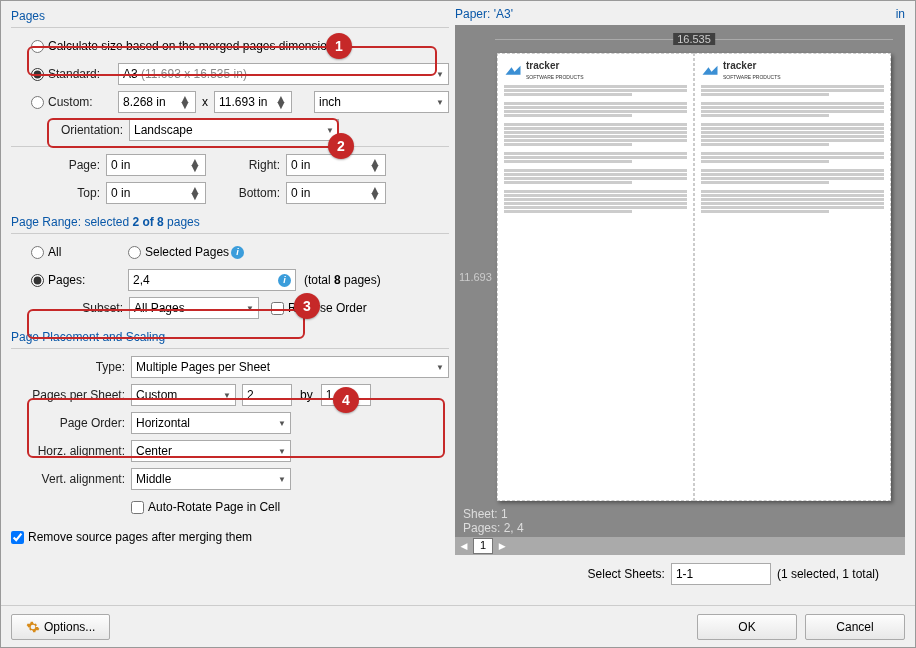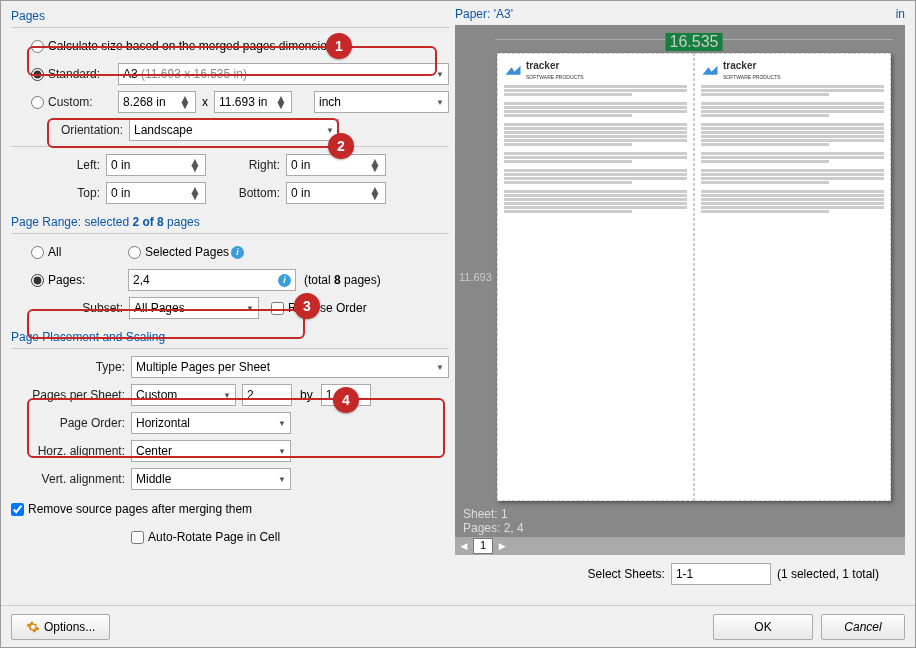--- a/index.html
+++ b/index.html
@@ -23,21 +23,21 @@
 .combo .arrow { color: #555; font-size: 8px; }
 .spin { justify-content: space-between; }
 .spin .spinners { display: flex; flex-direction: column; line-height: 6px; font-size: 7px; color: #555; }
 
 .callout { position: absolute; width: 26px; height: 26px; border-radius: 50%; background: #c62828; color: #fff; font-weight: bold; display: flex; align-items: center; justify-content: center; font-size: 14px; z-index: 10; box-shadow: 0 1px 2px rgba(0,0,0,0.3); }
 .red-rect { position: absolute; border: 2px solid #c62828; border-radius: 6px; z-index: 5; pointer-events: none; }
 
 .paper-header { display: flex; justify-content: space-between; color: #0a58a8; }
 .preview-area { background: #888; position: relative; height: 530px; margin-top: 4px; }
 .ruler-top { position: absolute; top: 8px; left: 40px; right: 12px; height: 12px; }
-.ruler-top .lbl { position: absolute; left: 50%; transform: translateX(-50%); color: #ccc; font-size: 16px; background: #15803d; padding: 0 4px; }
+.ruler-top .lbl { position: absolute; left: 50%; transform: translateX(-50%); color: #ccc; font-size: 11px; background: #404040; padding: 0 4px; }
 .ruler-top::before { content: ""; position: absolute; left: 0; right: 0; top: 6px; border-top: 1px solid #aaa; }
 .ruler-left { position: absolute; top: 24px; bottom: 50px; left: 4px; width: 34px; }
 .ruler-left .lbl { position: absolute; top: 50%; transform: translateY(-50%); color: #ccc; font-size: 11px; }
 .sheet { position: absolute; top: 28px; left: 42px; right: 14px; bottom: 54px; background: #fff; display: flex; box-shadow: 2px 2px 4px rgba(0,0,0,0.4); }
 .page { flex: 1; border: 1px dashed #ccc; padding: 6px; position: relative; overflow: hidden; }
 .page .logo { display: flex; align-items: center; gap: 4px; margin-bottom: 4px; }
 .page .logo svg { width: 18px; height: 14px; }
 .page .logo .txt { font-size: 9px; color: #333; }
 .page .logo .txt b { font-size: 10px; }
 .page .para { height: 3px; background: #999; margin: 1px 0; opacity: 0.5; }
@@ -108,21 +108,21 @@
     <span class="label" style="width:118px;">Orientation:</span>
     <div class="combo" style="width:210px;">
       <span>Landscape</span>
         <span class="arrow">▼</span>
     </div>
   </div>
 
   <hr class="sep">
 
   <div class="row">
-    <span class="label w95">Left:</span>
+    <span class="label w95">Page:</span>
     <div class="spin" style="width:100px;">
         <span>0 in</span>
         <span class="spinners">
           <span>▲</span>
           <span>▼</span>
         </span>
       </div>
     <span class="label" style="width:80px;">Right:</span>
     <div class="spin" style="width:100px;">
         <span>0 in</span>
@@ -226,28 +226,28 @@
         <span class="arrow">▼</span>
     </div>
   </div>
   <div class="row">
     <span class="label w120">Vert. alignment:</span>
     <div class="combo" style="width:160px;">
       <span>Middle</span>
         <span class="arrow">▼</span>
     </div>
   </div>
+  <div class="row" style="padding-left:120px;">
+    <input type="checkbox" style="">
+    <span>Auto-Rotate Page in Cell</span>
+  </div>
+
   <div class="row" style="margin-top:6px;">
     <input type="checkbox" checked="" style="">
     <span>Remove source pages after merging them</span>
-  </div>
-
-  <div class="row" style="padding-left:120px;">
-    <input type="checkbox" style="">
-    <span>Auto-Rotate Page in Cell</span>
   </div>
 
 </div>
 
 <div class="right-panel">
   <div class="paper-header">
     <span>Paper: 'A3'</span>
     <span>in</span>
   </div>
   <div class="preview-area">
@@ -363,21 +363,21 @@
   <div class="btn">
     <svg width="14" height="14" viewBox="0 0 24 24" style="margin-right:4px;">
         <path fill="#d88b1a" d="M12 8a4 4 0 100 8 4 4 0 000-8zm9 4a7 7 0 01-.1 1.2l2 1.6-2 3.4-2.4-1a7 7 0 01-2 1.2l-.4 2.6h-4l-.4-2.6a7 7 0 01-2-1.2l-2.4 1-2-3.4 2-1.6A7 7 0 013 12a7 7 0 01.1-1.2l-2-1.6 2-3.4 2.4 1a7 7 0 012-1.2L8 3h4l.4 2.6a7 7 0 012 1.2l2.4-1 2 3.4-2 1.6c.1.4.2.8.2 1.2z"></path>
       </svg>
     <span>Options...</span>
   </div>
   <div class="spacer"></div>
   <div class="btn" style="width:100px;justify-content:center;">
       <span>OK</span>
     </div>
-  <div class="btn" style="width:84px;justify-content:center;font-style:italic;">
+  <div class="btn" style="width:100px;justify-content:center;">
       <span>Cancel</span>
     </div>
 </div>
 
 <div class="red-rect" style="left:26px; top:45px; width:410px; height:30px;"></div>
 <div class="callout" style="left:325px; top:32px;">1</div>
 
 <div class="red-rect" style="left:46px; top:117px; width:292px; height:30px;"></div>
 <div class="callout" style="left:327px; top:132px;">2</div>
 

